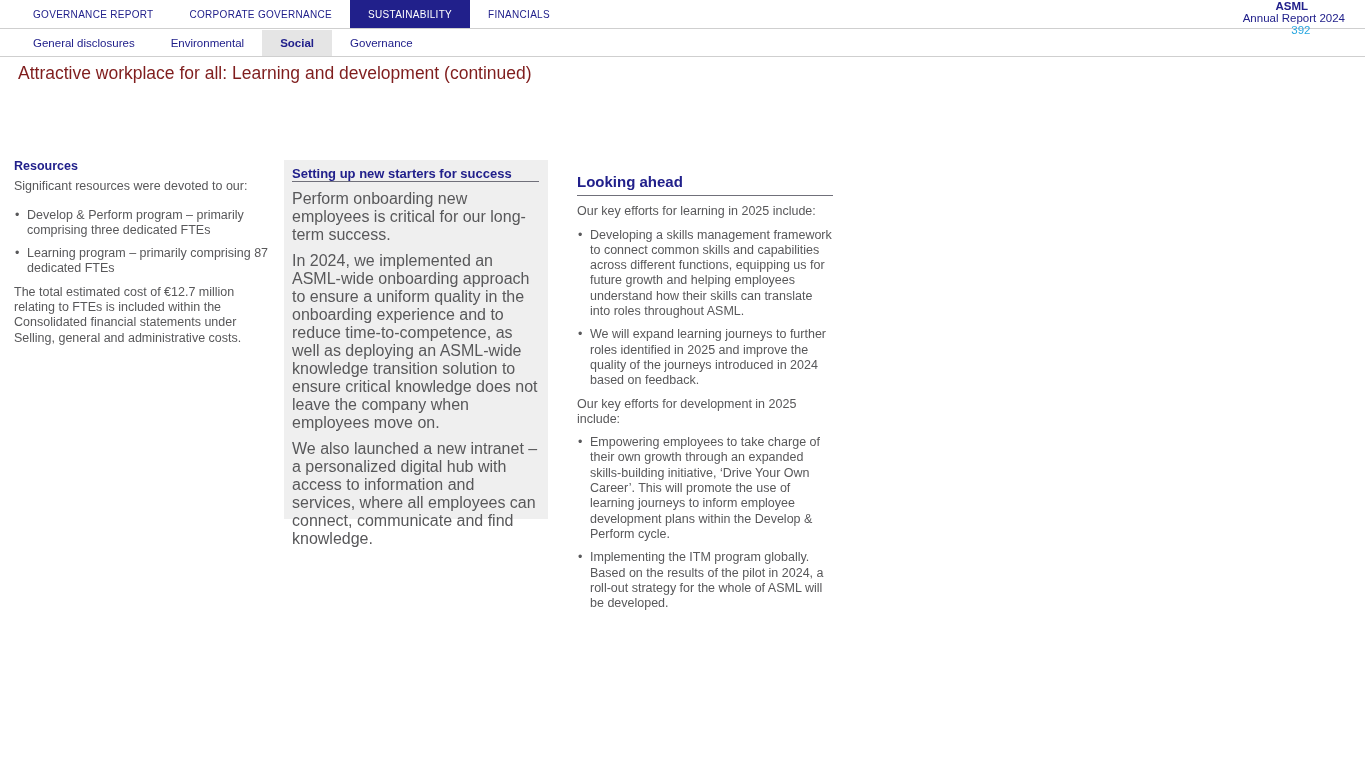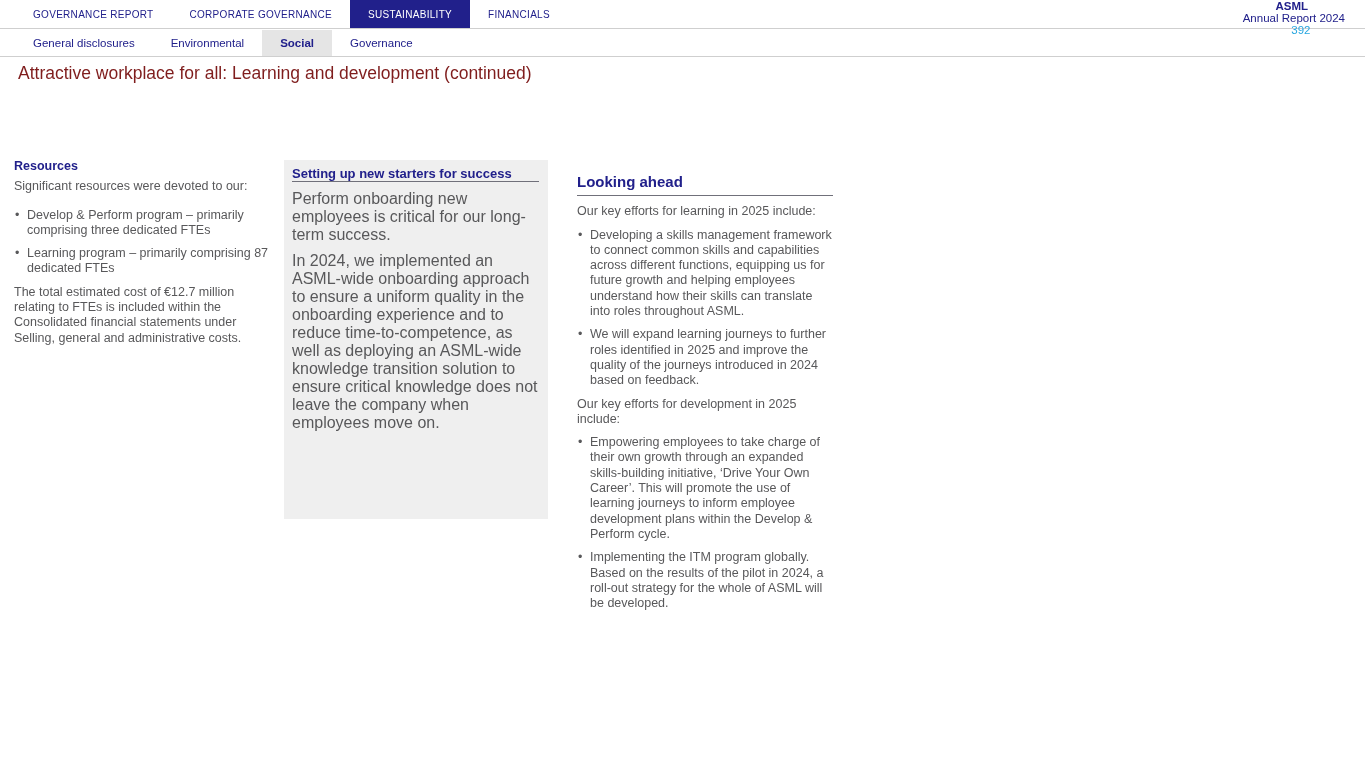--- a/index.html
+++ b/index.html
@@ -115,20 +115,21 @@
     <div class="para">Significant resources were devoted to our:</div>
     <div class="bullet" style="margin-top:13px;">Develop &amp; Perform program – primarily comprising three dedicated FTEs</div>
     <div class="bullet">Learning program – primarily comprising 87 dedicated FTEs</div>
     <div class="para">The total estimated cost of €12.7 million relating to FTEs is included within the Consolidated financial statements under Selling, general and administrative costs.</div>
   </div>
 
   <div class="panel">
     <div class="h-panel">Setting up new starters for success</div>
     <div class="para">Perform onboarding new employees is critical for our long-term success.</div>
     <div class="para">In 2024, we implemented an ASML-wide onboarding approach to ensure a uniform quality in the onboarding experience and to reduce time-to-competence, as well as deploying an ASML-wide knowledge transition solution to ensure critical knowledge does not leave the company when employees move on.</div>
+    <div class="para">We also launched a new intranet – a personalized digital hub with access to information and services, where all employees can connect, communicate and find knowledge.</div>
   </div>
 
   <div class="col col-3">
     <div class="h-large">Looking ahead</div>
     <div class="para">Our key efforts for learning in 2025 include:</div>
     <div class="bullet">Developing a skills management framework to connect common skills and capabilities across different functions, equipping us for future growth and helping employees understand how their skills can translate into roles throughout ASML.</div>
     <div class="bullet">We will expand learning journeys to further roles identified in 2025 and improve the quality of the journeys introduced in 2024 based on feedback.</div>
     <div class="para">Our key efforts for development in 2025 include:</div>
     <div class="bullet">Empowering employees to take charge of their own growth through an expanded skills-building initiative, ‘Drive Your Own Career’. This will promote the use of learning journeys to inform employee development plans within the Develop &amp; Perform cycle.</div>
     <div class="bullet">Implementing the ITM program globally. Based on the results of the pilot in 2024, a roll-out strategy for the whole of ASML will be developed.</div>

